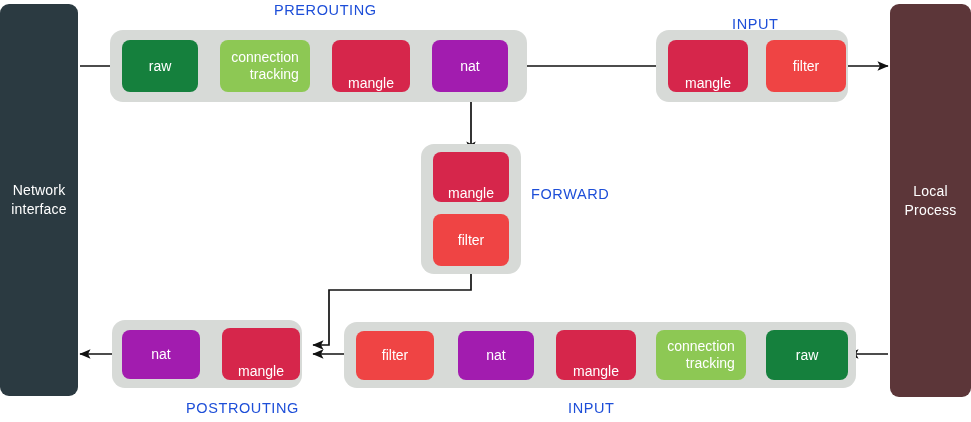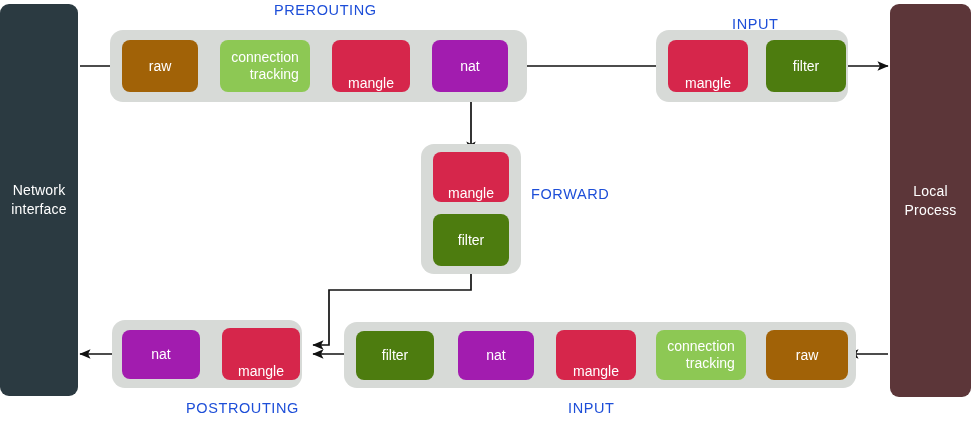--- a/index.html
+++ b/index.html
@@ -57,25 +57,25 @@
     border-radius: 8px;
     display: flex;
     align-items: center;
     justify-content: center;
     text-align: center;
     color: #ffffff;
     font-size: 14px;
     line-height: 1.2;
     box-sizing: border-box;
   }
-  .c-raw    { background: #a16207; }
+  .c-raw    { background: #15803d; }
   .c-ct     { background: #8dc854; text-align: right; }
   .c-mangle { background: #d6264b; align-items: flex-end; }
   .c-nat    { background: #a21caf; }
-  .c-filter { background: #4d7c0f; }
+  .c-filter { background: #ef4444; }
 
   
   .chain-label {
     position: absolute;
     font-size: 14.5px;
     color: #1d4ed8;
     letter-spacing: 0.6px;
     white-space: nowrap;
   }
   

